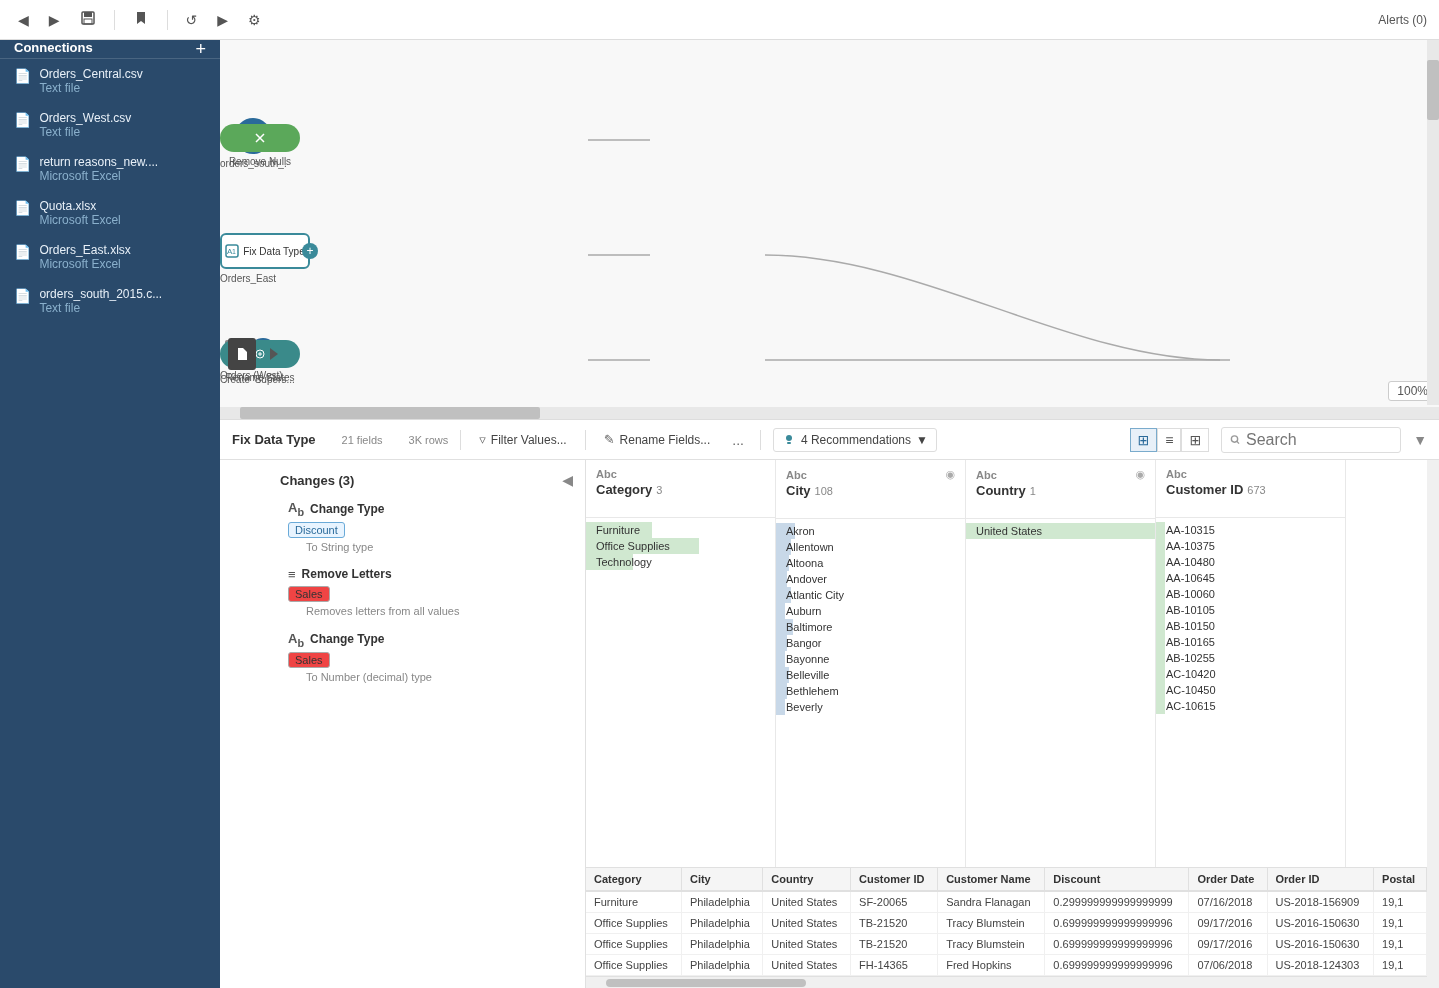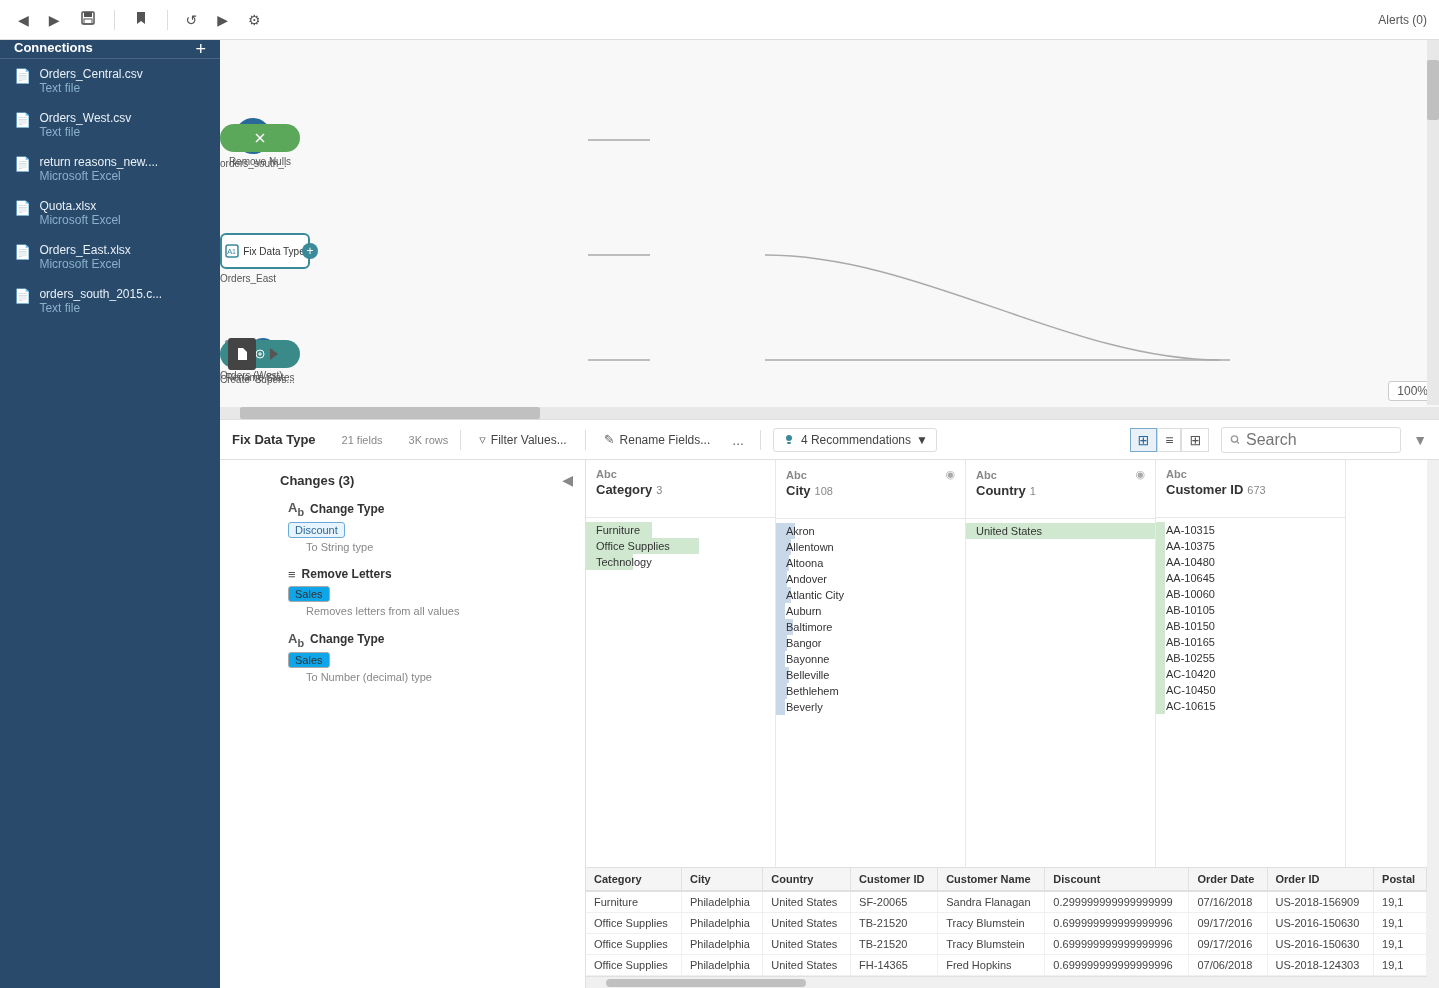--- a/index.html
+++ b/index.html
@@ -356,21 +356,21 @@
       font-weight: 600;
       color: #333;
     }
     .change-badge {
       display: inline-block;
       border: 1px solid #aaa;
       border-radius: 3px;
       padding: 1px 6px;
       font-size: 11px;
       color: #333;
-      background: #0ea5e9;
+      background: #ef4444;
       cursor: pointer;
     }
     .change-badge.highlight {
       background: #e8f4ff;
       border-color: #6aaad8;
       color: #2a6a9a;
     }
     .change-desc {
       font-size: 11px;
       color: #888;

